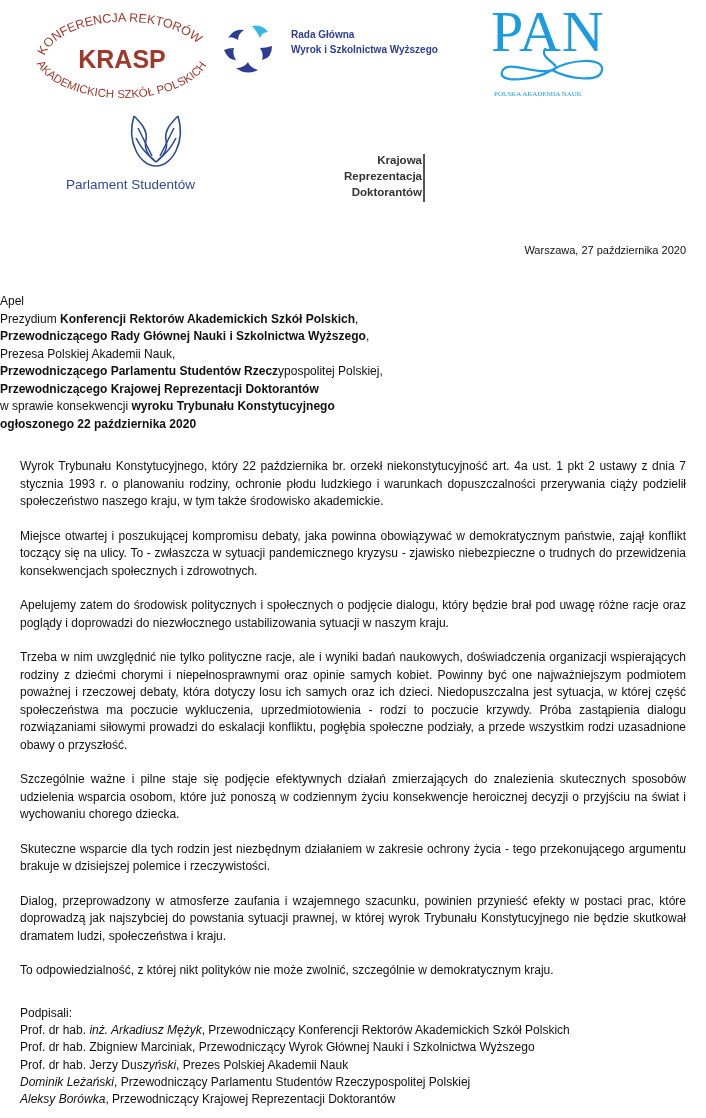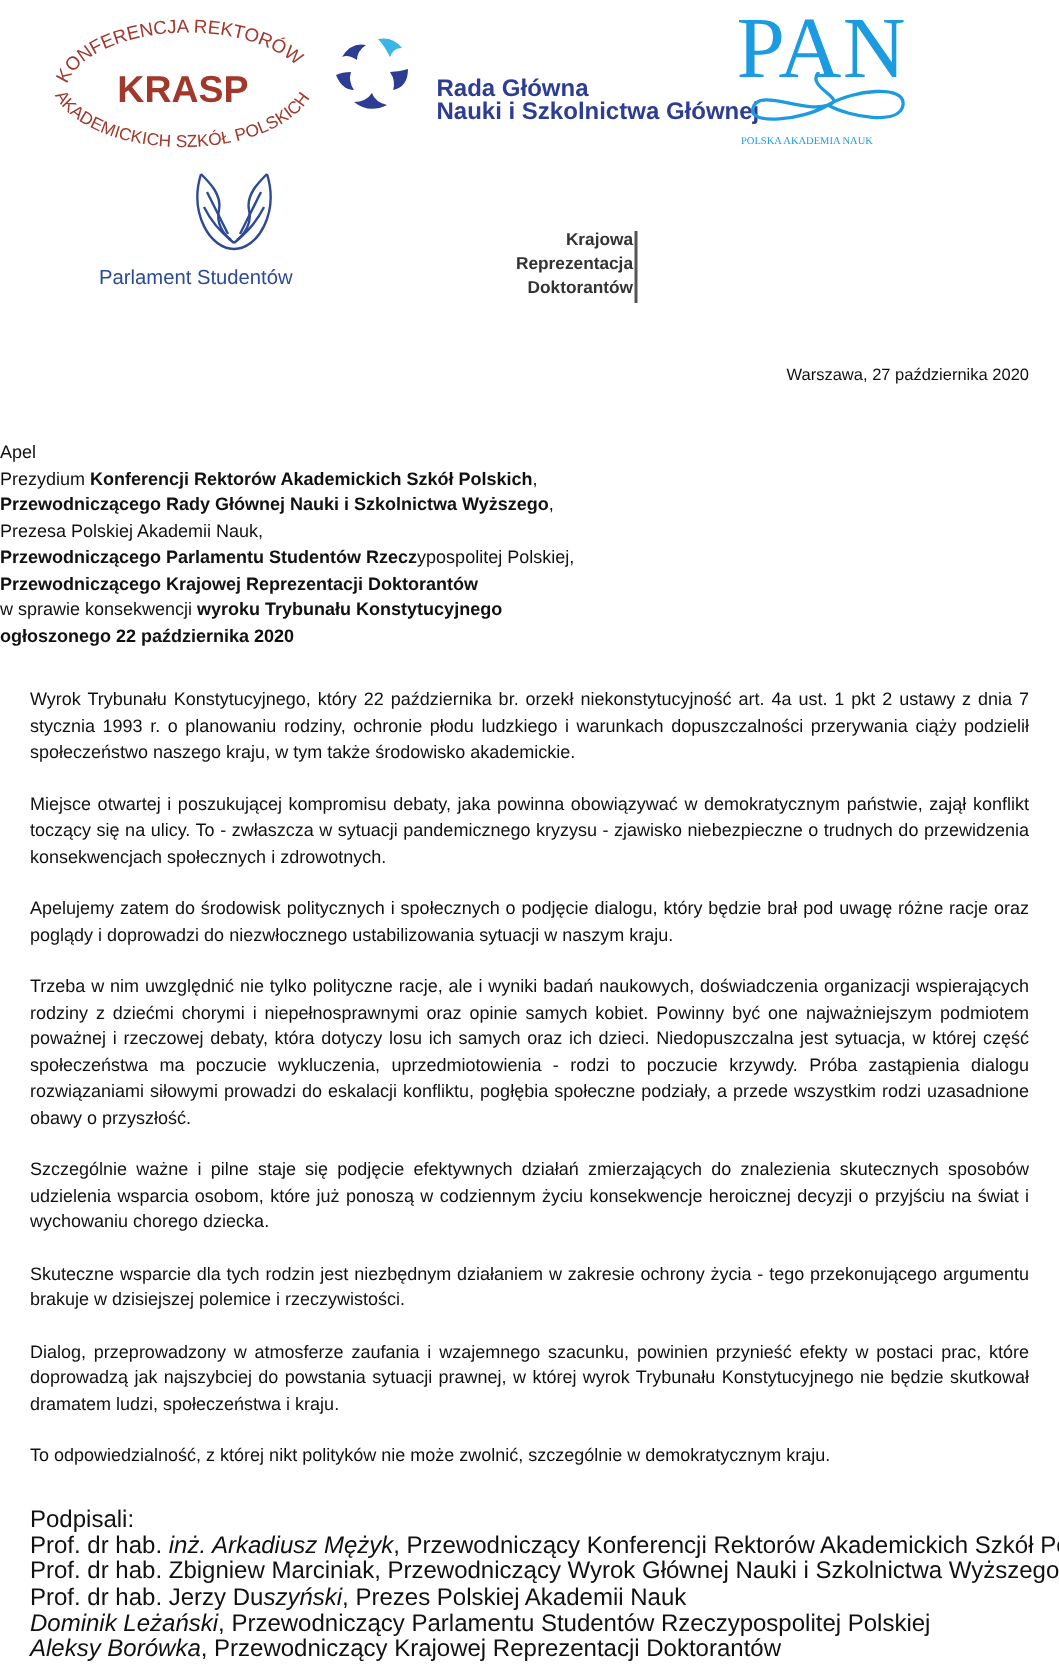--- a/index.html
+++ b/index.html
@@ -7,21 +7,21 @@
     width: 706px; height: 1118px; position: relative; overflow: hidden;
     font-family: "Liberation Sans", sans-serif; color: #111;
   }
   .abs { position: absolute; }
   
   .krasp { left: 22px; top: 6px; width: 200px; height: 96px; }
   .krasp svg { width: 100%; height: 100%; }
   
   .rgnisw { left: 222px; top: 20px; width: 250px; height: 58px; }
   .rgnisw .mark { position: absolute; left: 0; top: 0; width: 52px; height: 55px; }
-  .rgnisw .txt { position: absolute; left: 69px; top: 32px; font-size: 16px; font-weight: bold; color: #2d3d94; line-height: 15px; white-space: nowrap; }
+  .rgnisw .txt { position: absolute; left: 69px; top: 7px; font-size: 10px; font-weight: bold; color: #2d3d94; line-height: 15px; white-space: nowrap; }
   
   .pan { left: 488px; top: 6px; width: 126px; height: 96px; }
   .pan .big { position: absolute; left: 3px; top: -4px; font-family: "Liberation Serif", serif; font-size: 58px; color: #1d9be0; letter-spacing: 1px; line-height: 60px; }
   .pan .loop { position: absolute; left: 8px; top: 42px; width: 112px; height: 40px; }
   .pan .sub { position: absolute; left: 6px; top: 84px; font-family: "Liberation Serif", serif; font-size: 7px; color: #1d9be0; white-space: nowrap; }
   
   .psrp { left: 66px; top: 112px; width: 180px; height: 100px; }
   .psrp .mark { position: absolute; left: 60px; top: 0; width: 60px; height: 58px; }
   .psrp .txt { position: absolute; left: 0; top: 64px; width: 180px; text-align: left; font-size: 13.5px; color: #2d4a94; line-height: 18px; }
   
@@ -31,21 +31,21 @@
   .krd .letters { position: absolute; left: 112px; top: -4px; font-size: 58px; font-weight: bold; color: #2b78c2; letter-spacing: -2px; line-height: 60px; font-family: "DejaVu Sans", sans-serif; }
 
   .date { right: 20px; top: 244px; font-size: 11px; }
   .heading { left: 0; top: 293px; width: 706px; font-size: 12px; line-height: 17.5px; }
   .heading b { font-weight: bold; }
 
   .body { left: 20px; top: 458px; width: 666px; font-size: 12px; line-height: 17.5px; text-align: justify; }
   .body p { margin: 0 0 17px 0; }
   .body p.last { text-align: left; }
 
-  .signers { left: 20px; top: 1005px; width: 680px; font-size: 16px; line-height: 17.2px; }
+  .signers { left: 20px; top: 1005px; width: 680px; font-size: 12px; line-height: 17.2px; }
   .signers div { white-space: nowrap; }
   i { font-style: italic; }
 </style>
 </head>
 <body>
 
 <div class="abs krasp">
   <svg viewBox="0 0 200 96">
     <defs>
       <path id="arcTop" d="M 22 52 A 82 42 0 0 1 182 46"></path>
@@ -64,21 +64,21 @@
 <div class="abs rgnisw">
   <svg class="mark" viewBox="0 0 52 55">
     <path d="M6 18 q6-10 16-8 q-6 4-6 10 q-6-4-10-2z" fill="#2d3d94"></path>
     <path d="M30 6 q10-2 16 6 q-6 0-8 6 q-4-8-8-12z" fill="#3ab6e6"></path>
     <path d="M2 30 q4 10 12 10 q-4-6-2-12 q-6 0-10 2z" fill="#2d3d94"></path>
     <path d="M50 26 q0 12-10 14 q2-6-2-12 q6 0 12-2z" fill="#2d3d94"></path>
     <path d="M14 48 q10 8 22 2 q-8-2-10-8 q-4 6-12 6z" fill="#2d3d94"></path>
   </svg>
   <div class="txt">
     <div>Rada Główna</div>
-    <div>Nauki i Szkolnictwa Głównej</div>
+    <div>Wyrok i Szkolnictwa Wyższego</div>
   </div>
 </div>
 
 <div class="abs pan">
   <div class="big">PAN</div>
   <svg class="loop" viewBox="0 0 112 40">
     <path d="M50 0 C 40 10, 70 18, 56 22 C 40 28, 10 10, 6 24 C 2 36, 40 32, 56 22 C 72 12, 108 8, 106 22 C 104 36, 70 30, 56 22" fill="none" stroke="#1d9be0" stroke-width="2.2"></path>
   </svg>
   <div class="sub">POLSKA AKADEMIA NAUK</div>
 </div>

